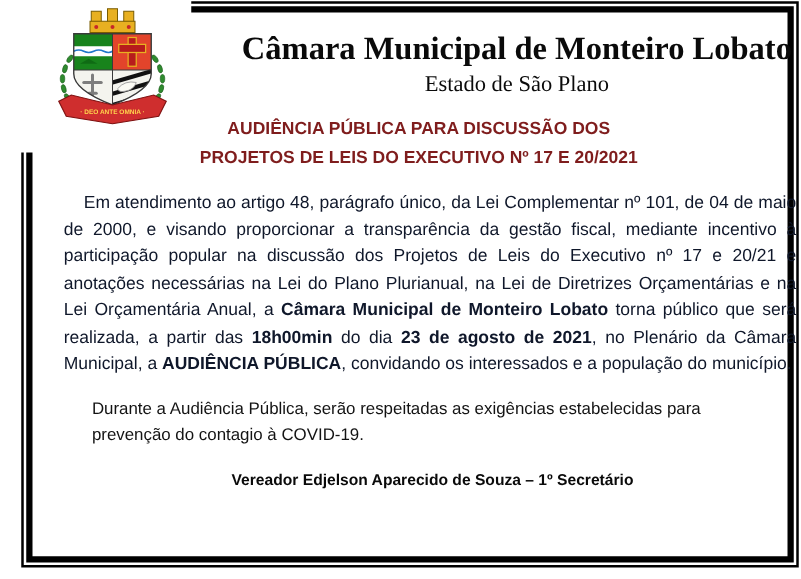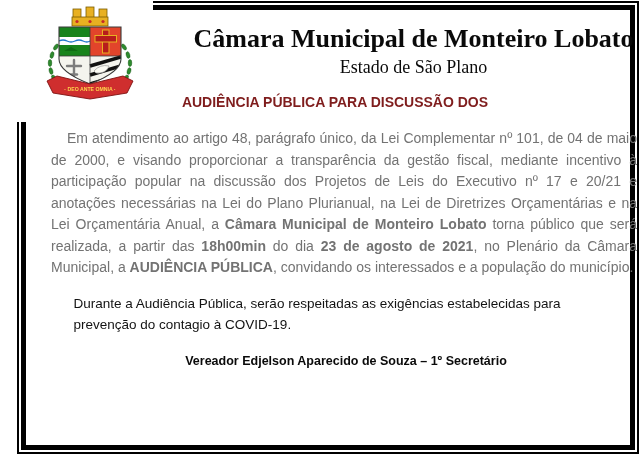--- a/index.html
+++ b/index.html
@@ -40,21 +40,21 @@
     font-size:18px;line-height:23px;margin-top:2px;color:#0a0a0a;
   }
   .notice-title{
     margin-top:12px;padding-right:22px;text-align:center;
     font-weight:bold;font-size:14px;line-height:23px;color:#7f1d1d;
   }
   .notice-title span{display:block;}
   .body-par{
     margin:14px 10px 0 6px;
     font-size:14px;line-height:21.5px;
-    text-align:justify;text-indent:16px;color:#737373;
+    text-align:justify;text-indent:16px;color:#0f172a;
   }
   .body-par .b{font-weight:bold;}
   .covid-par{
     margin:14px auto 0 auto;max-width:545px;
     font-size:13.5px;line-height:21px;text-align:left;color:#131313;
   }
   .signatures{
     margin-top:16px;text-align:center;
     font-weight:bold;font-size:12.5px;line-height:21px;color:#0a0a0a;
   }
@@ -71,20 +71,21 @@
 
   <div class="content">
 
     <div class="letterhead">
       <div class="letterhead-title">Câmara Municipal de Monteiro Lobato</div>
       <div class="letterhead-subtitle">Estado de São Plano</div>
     </div>
 
     <div class="notice-title">
       <span>AUDIÊNCIA PÚBLICA PARA DISCUSSÃO DOS</span>
+      <span>PROJETOS DE LEIS DO EXECUTIVO Nº 17 E 20/2021</span>
     </div>
 
     <p class="body-par"><span>Em atendimento ao artigo 48, parágrafo único, da Lei Complementar nº 101, de 04 de maio de 2000, e visando proporcionar a transparência da gestão fiscal, mediante incentivo à participação popular na discussão dos Projetos de Leis do Executivo nº 17 e 20/21 e anotações necessárias na Lei do Plano Plurianual, na Lei de Diretrizes Orçamentárias e na Lei Orçamentária Anual, a </span><span class="b">Câmara Municipal de Monteiro Lobato</span><span> torna público que será realizada, a partir das </span><span class="b">18h00min</span><span> do dia </span><span class="b">23 de agosto de 2021</span><span>, no Plenário da Câmara Municipal, a </span><span class="b">AUDIÊNCIA PÚBLICA</span><span>, convidando os interessados e a população do município.</span></p>
 
     <p class="covid-par">Durante a Audiência Pública, serão respeitadas as exigências estabelecidas para prevenção do contagio à COVID-19.</p>
 
     <div class="signatures">
       <div>Vereador Edjelson Aparecido de Souza – 1º Secretário</div>
     </div>
 

